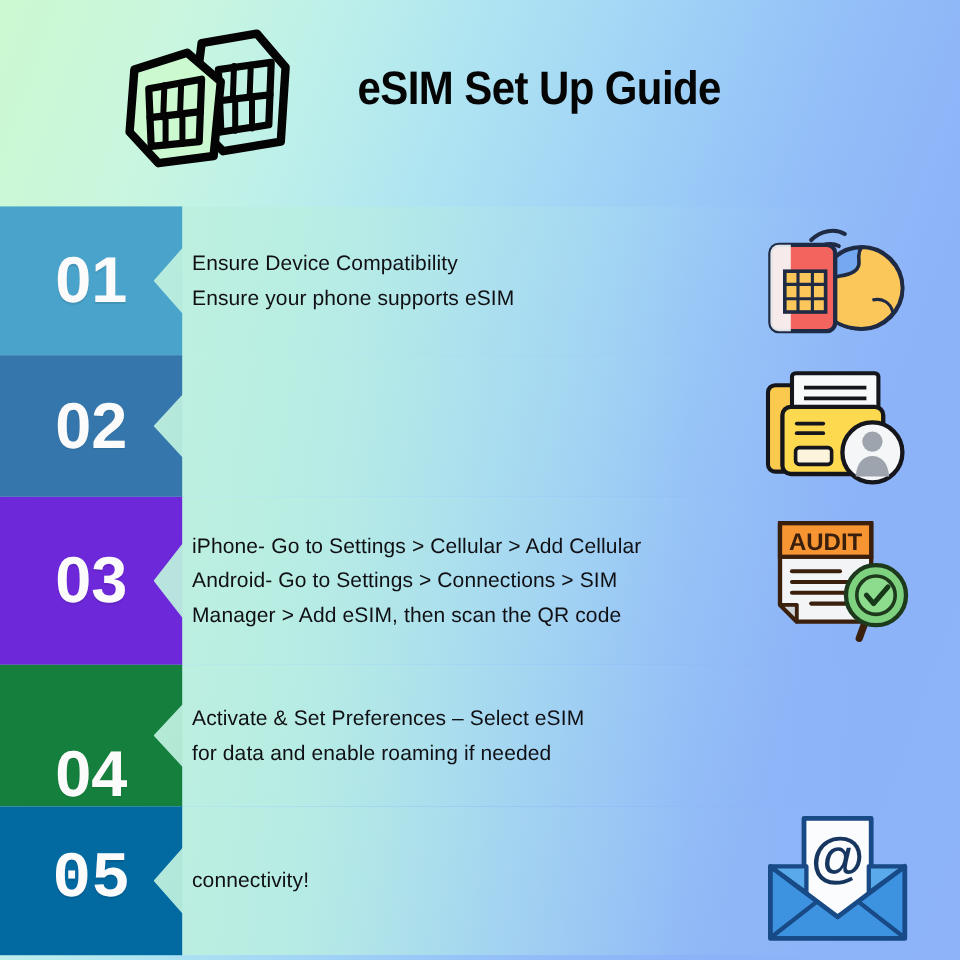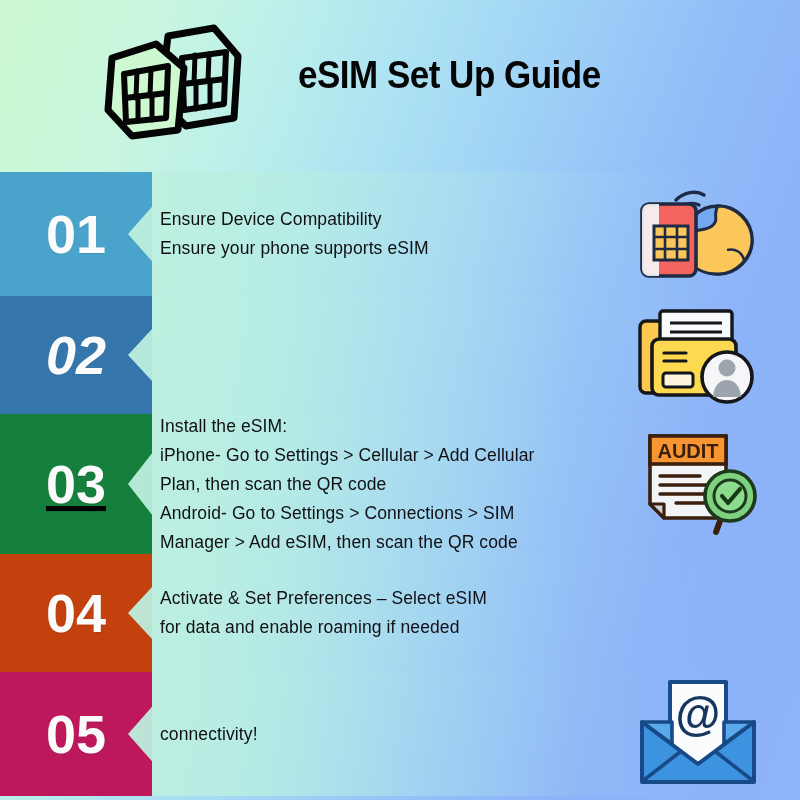--- a/index.html
+++ b/index.html
@@ -204,21 +204,21 @@
         <g stroke="#1f2a44" stroke-width="2.6">
           <line x1="33" y1="48" x2="33" y2="82"></line>
           <line x1="45" y1="48" x2="45" y2="82"></line>
           <line x1="22" y1="59" x2="56" y2="59"></line>
           <line x1="22" y1="71" x2="56" y2="71"></line>
         </g>
       </svg>
     </div>
   </div>
 
-  <div class="step-row" style="height:118px;font-style:italic;">
+  <div class="step-row" style="height:118px;">
     <div class="num-band" style="background:#3577ad;">
       <span class="num-label">02</span>
     </div>
     <div class="text-panel"></div>
     <div class="step-icon">
       <svg viewBox="0 0 132 112" xmlns="http://www.w3.org/2000/svg">
 
         <rect x="8" y="22" width="24" height="72" rx="6" fill="#fcc94f" stroke="#14161c" stroke-width="3.4"></rect>
 
         <rect x="28" y="12" width="72" height="34" rx="3" fill="#f7f9fb" stroke="#14161c" stroke-width="3.4"></rect>
@@ -235,28 +235,26 @@
         <rect x="31" y="74" width="30" height="14" rx="3" fill="#fdf4dd" stroke="#14161c" stroke-width="3"></rect>
 
         <circle cx="95" cy="78" r="25" fill="#f4f6f8" stroke="#14161c" stroke-width="3.6"></circle>
         <circle cx="95" cy="69" r="8.5" fill="#9ea4ad"></circle>
         <path d="M81 98 C82 86 88 81 95 81 C102 81 108 86 109 98 Z" fill="#9ea4ad"></path>
       </svg>
     </div>
   </div>
 
   <div class="step-row" style="height:140px;">
-    <div class="num-band" style="background:#15803d;text-decoration:underline;">
+    <div class="num-band" style="background:#6d28d9;">
       <span class="num-label">03</span>
     </div>
     <div class="text-panel"></div>
     <div class="step-text" style="width:440px;">
-      <span class="tline">Install the eSIM:</span>
       <span class="tline">iPhone- Go to Settings &gt; Cellular &gt; Add Cellular</span>
-      <span class="tline">Plan, then scan the QR code</span>
       <span class="tline">Android- Go to Settings &gt; Connections &gt; SIM</span>
       <span class="tline">Manager &gt; Add eSIM, then scan the QR code</span>
     </div>
     <div class="step-icon">
       <svg viewBox="0 0 132 112" xmlns="http://www.w3.org/2000/svg">
 
         <path d="M18 8 h76 v82 h-62 l-14 -14 z" fill="#f3f4f6" stroke="#3a1f0c" stroke-width="3.6" stroke-linejoin="round"></path>
 
         <path d="M18 76 h14 v14 z" fill="#cfd3d8" stroke="#3a1f0c" stroke-width="3.2" stroke-linejoin="round"></path>
 
@@ -273,32 +271,32 @@
         <line x1="92" y1="82" x2="84" y2="104" stroke="#3a1f0c" stroke-width="6" stroke-linecap="round"></line>
 
         <circle cx="98" cy="68" r="25" fill="#7ed17e" stroke="#1d3a1d" stroke-width="3.6"></circle>
         <circle cx="98" cy="68" r="16" fill="#8ddc8d" stroke="#1d3a1d" stroke-width="3"></circle>
         <path d="M90 68 l6 7 l12 -14" fill="none" stroke="#18381a" stroke-width="4.2" stroke-linecap="round" stroke-linejoin="round"></path>
       </svg>
     </div>
   </div>
 
   <div class="step-row" style="height:118px;">
-    <div class="num-band" style="background:#c2410c;">
+    <div class="num-band" style="background:#15803d;align-items:flex-end;">
       <span class="num-label">04</span>
     </div>
     <div class="text-panel"></div>
     <div class="step-text">
       <span class="tline">Activate &amp; Set Preferences – Select eSIM</span>
       <span class="tline">for data and enable roaming if needed</span>
     </div>
   </div>
 
   <div class="step-row" style="height:124px;">
-    <div class="num-band" style="background:#be185d;">
+    <div class="num-band" style="background:#0369a1;font-family:Liberation Mono, monospace;">
       <span class="num-label">05</span>
     </div>
     <div class="text-panel"></div>
     <div class="step-text">
       <span class="tline">connectivity!</span>
     </div>
     <div class="step-icon">
       <svg viewBox="0 0 132 112" xmlns="http://www.w3.org/2000/svg">
 
         <path d="M38 4 h56 v66 l-28 16 l-28 -16 z" fill="#fbfcfd" stroke="#174a86" stroke-width="4" stroke-linejoin="round"></path>

